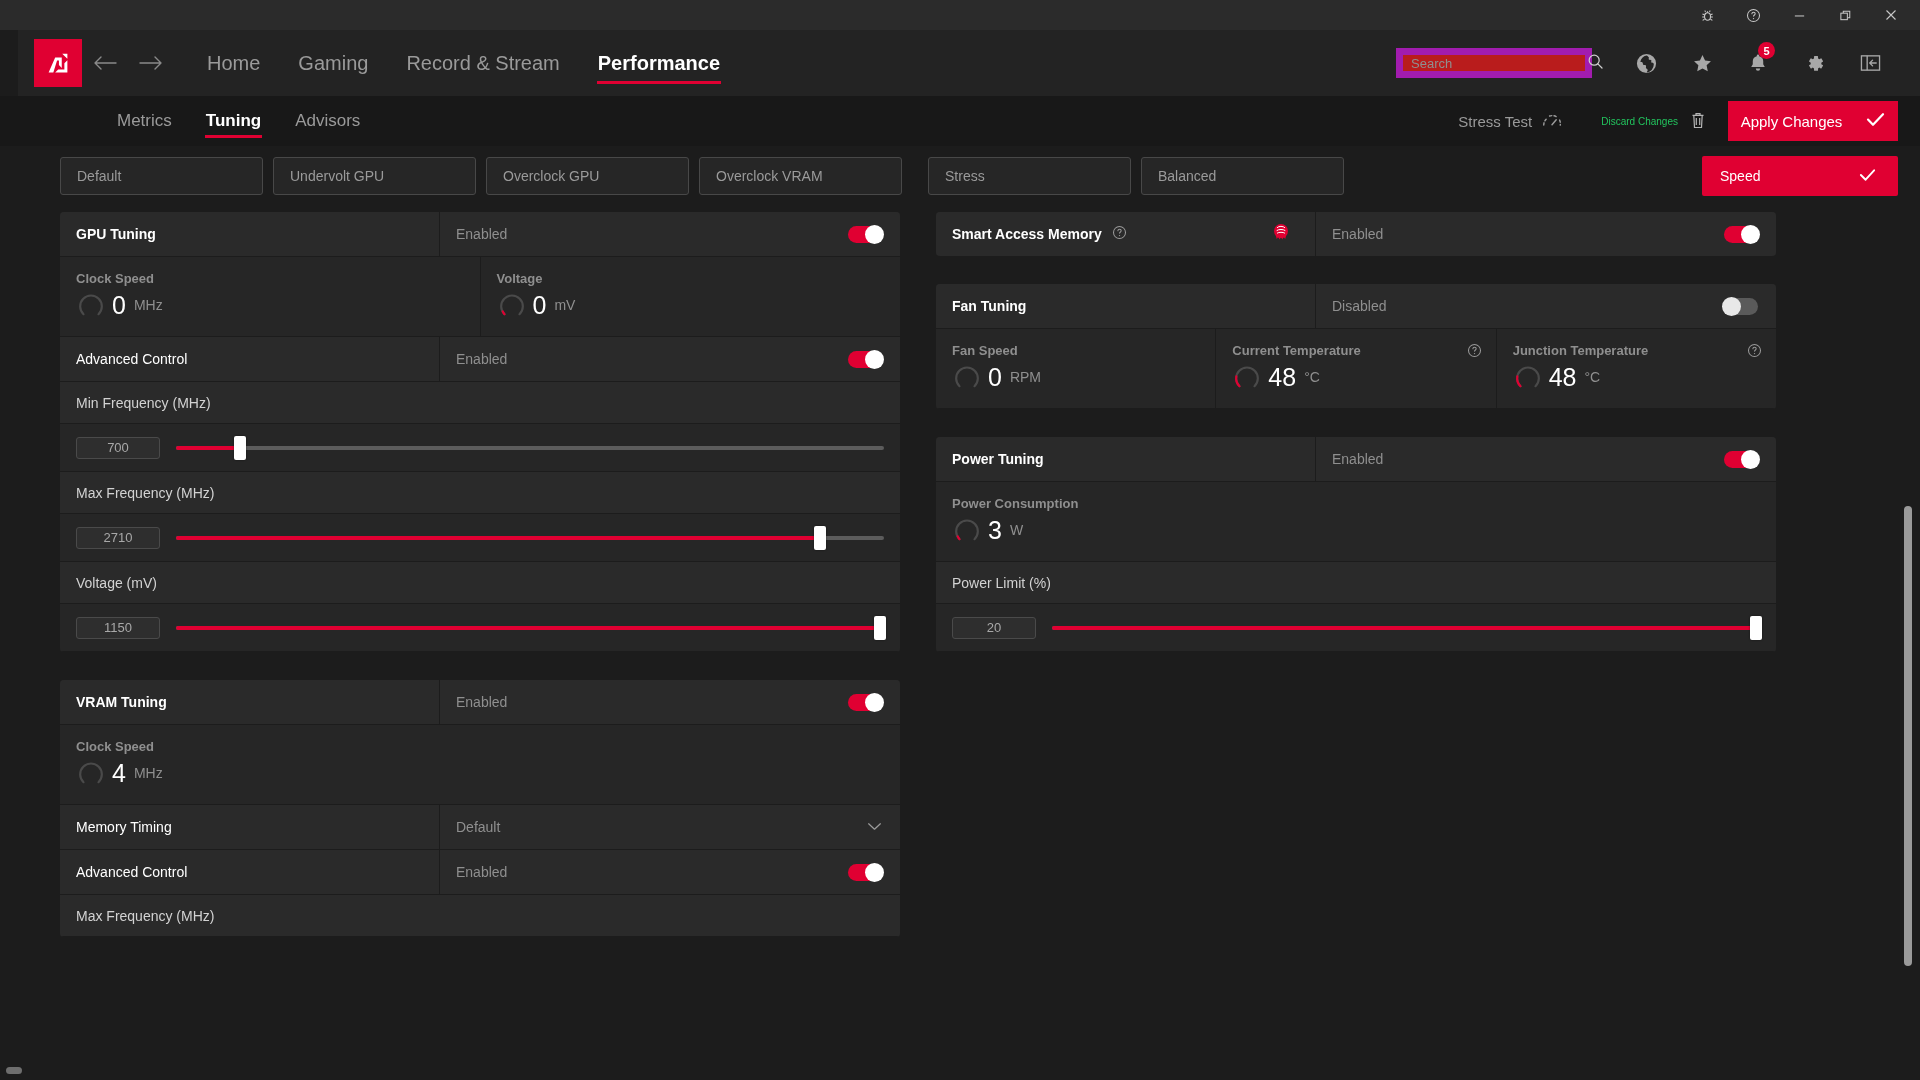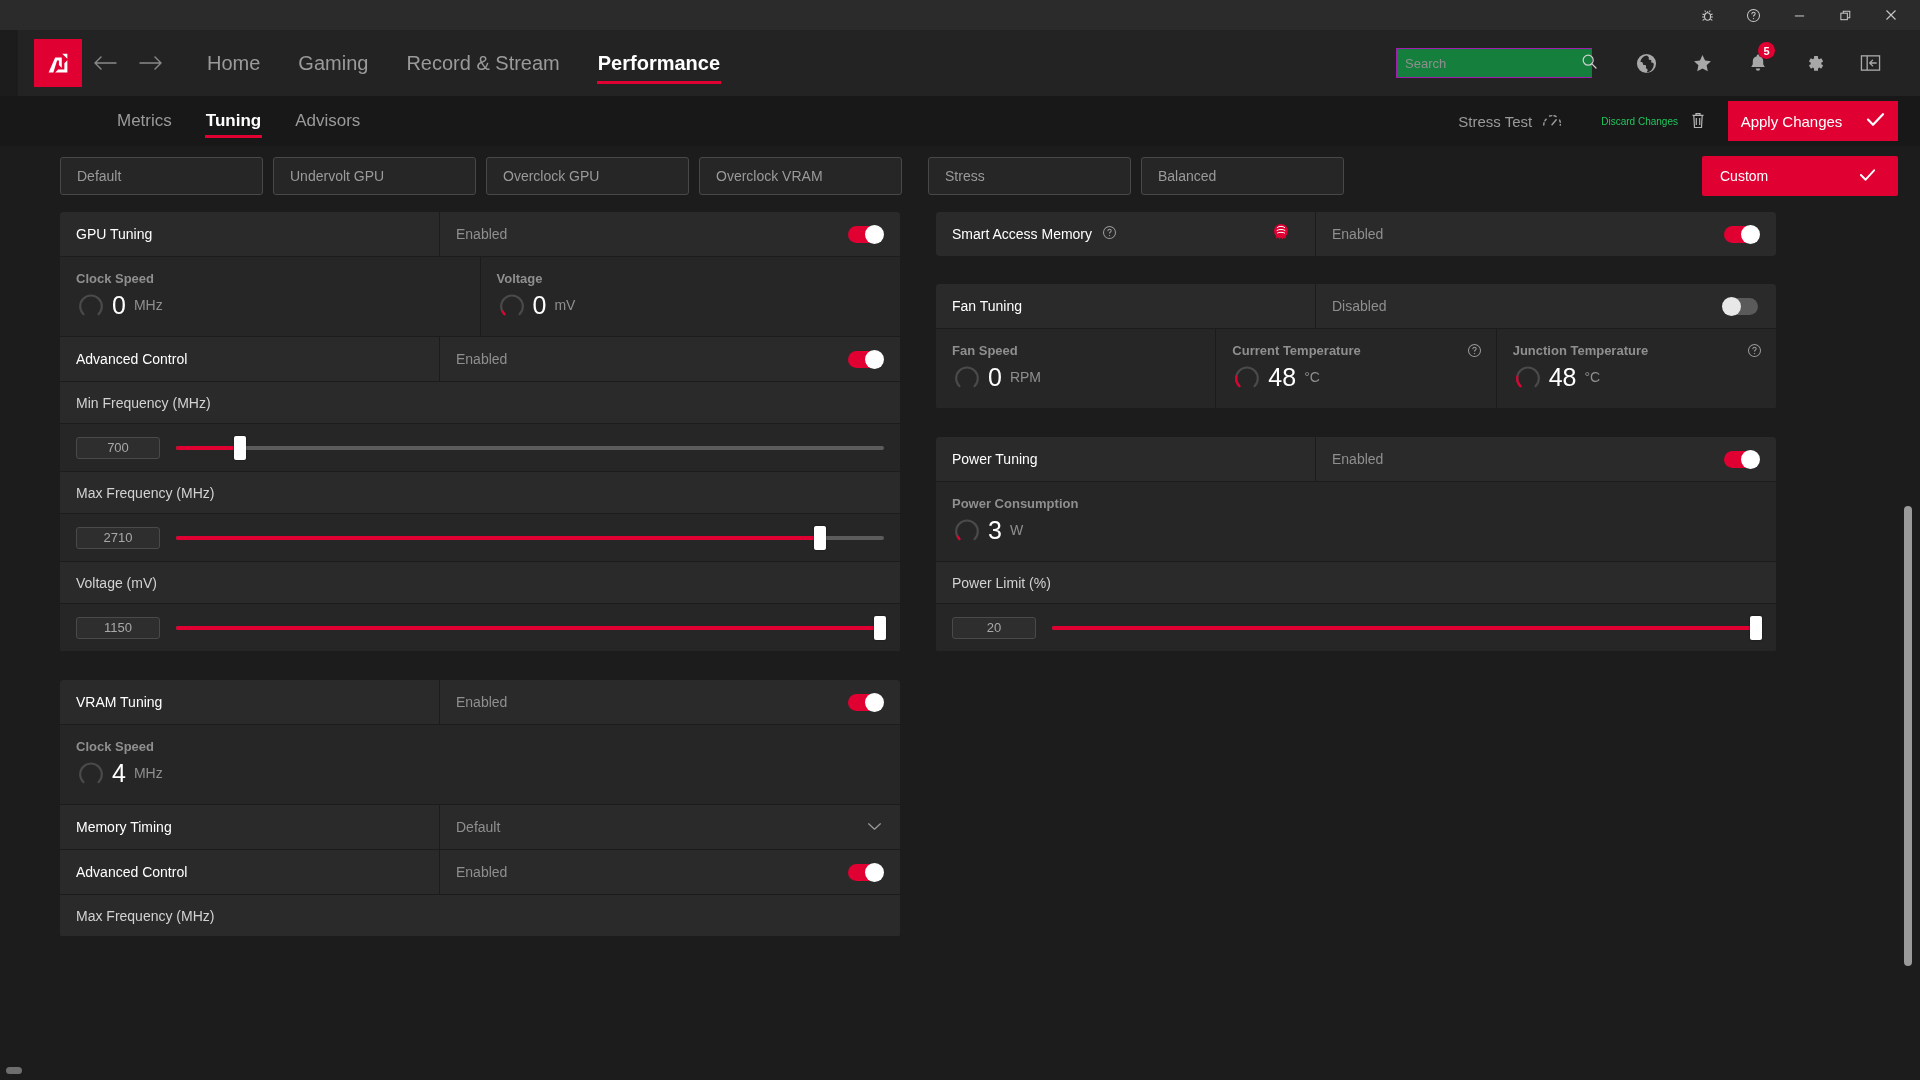--- a/index.html
+++ b/index.html
@@ -54,21 +54,21 @@
     content: ""; position: absolute;
     left: 18px; right: 18px; bottom: 12px; height: 3px;
     background: #e00032;
   }
   .nav-right {
     margin-left: auto; display: flex; align-items: center;
     padding-right: 22px; gap: 0;
   }
   .search-box {
     width: 196px; height: 30px;
-    border: 1px solid #a21caf; background: #15803d;
+    border: 7px solid #a21caf; background: #b91c1c;
     display: flex; align-items: center; padding: 0 8px;
     margin-right: 26px;
   }
   .search-box input {
     flex: 1; background: transparent; border: none; outline: none;
     color: #cccccc; font-size: 13px;
     font-family: "Liberation Sans", sans-serif;
   }
   .search-box input::placeholder { color: #8f8f8f; }
   .nav-icon {
@@ -164,21 +164,21 @@
   }
   .row {
     display: flex; align-items: stretch;
     border-bottom: 1px solid #1c1c1c;
   }
   .row:last-child { border-bottom: none; }
   .row-head {
     width: 380px; flex: none;
     display: flex; align-items: center;
     padding-left: 16px; height: 44px;
-    color: #ffffff; font-size: 14px; font-weight: normal;
+    color: #ffffff; font-size: 14px; font-weight: bold;
     background: #2a2a2a;
     border-right: 1px solid #1c1c1c;
   }
   .row-head.normal { font-weight: normal; }
   .row-val {
     flex: 1; display: flex; align-items: center;
     justify-content: space-between;
     padding: 0 18px 0 16px; height: 44px;
     background: #2a2a2a;
     color: #8f8f8f; font-size: 14px;
@@ -416,21 +416,21 @@
       <div class="preset-btn">Default</div>
       <div class="preset-btn">Undervolt GPU</div>
       <div class="preset-btn">Overclock GPU</div>
       <div class="preset-btn">Overclock VRAM</div>
     </div>
     <div class="preset-group pg2">
       <div class="preset-btn">Stress</div>
       <div class="preset-btn">Balanced</div>
     </div>
     <div class="preset-custom">
-      <span>Custom</span>
+      <span>Speed</span>
       <span>
         <svg width="17" height="14" viewBox="0 0 18 14" fill="none" stroke="#ffffff" stroke-width="2" stroke-linecap="round" stroke-linejoin="round">
           <path d="M2 7l5 5L16 2"></path>
         </svg>
       </span>
     </div>
   </div>
 
   <div class="columns">
 

